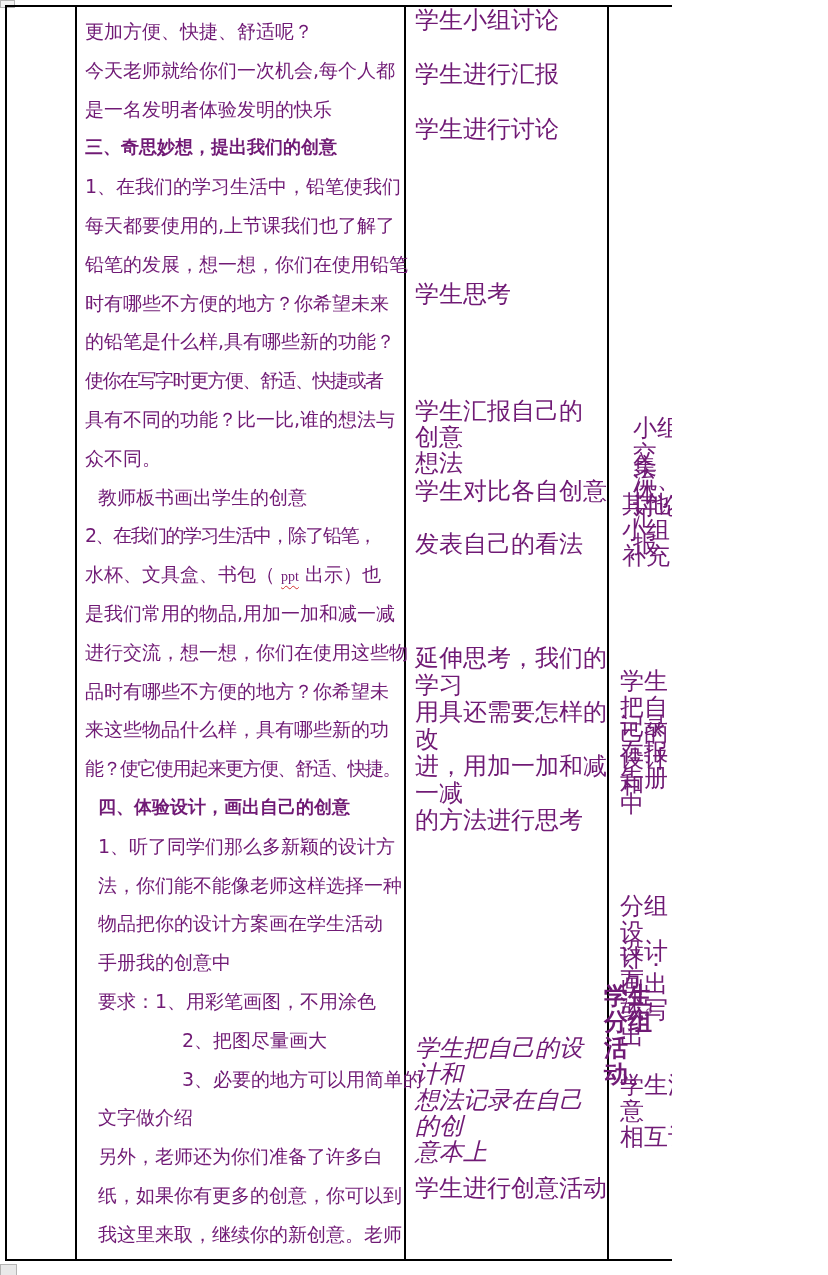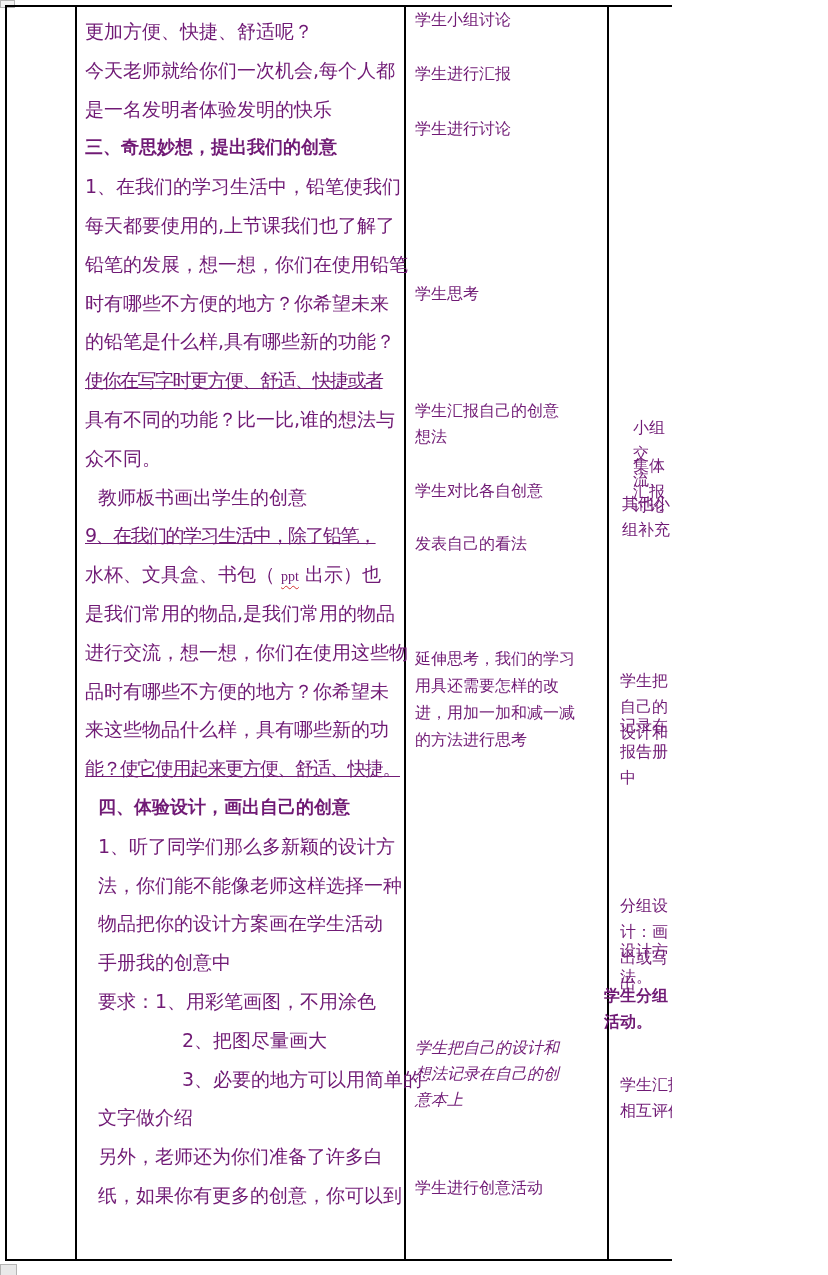--- a/index.html
+++ b/index.html
@@ -14,30 +14,30 @@
   }
   .vline { position:absolute; top:5px; height:1256px; width:2px; background:#000; }
   .v1 { left:75px; } .v2 { left:404px; } .v3 { left:607px; }
 
   
   .col1 { position:absolute; left:85px; top:12px; width:318px; }
   .line { height:38.8px; line-height:38.8px; font-size:19px; white-space:nowrap; }
   .b { font-weight:bold; font-size:18px; }
   .ind { padding-left:13px; }
   .ind2 { padding-left:97px; }
-  .tight { letter-spacing:-1.5px;text-decoration:underline; }
+  .tight { letter-spacing:-1.5px; }
   .sq {
     font-family:"Liberation Serif", serif; font-size:14px;
     text-decoration:underline wavy #d03030; text-decoration-thickness:1px;
     text-underline-offset:4px;
   }
 
   
   .blk {
-    position:absolute; font-size:16px; line-height:26px;
+    position:absolute; font-size:24px; line-height:26px;
     white-space:pre-line;
   }
   .lh27 { line-height:27px; }
 
   
   .handle-top { position:absolute; left:0; top:0; width:13px; height:6px;
     border:1px solid #b5b5b5; background:#f4f4f4; }
   .handle-bottom { position:absolute; left:0; top:1264px; width:15px; height:10px;
     border:1px solid #b5b5b5; background:#e9e9e9; }
   .tick-top-right { position:absolute; left:820px; top:0; width:7px; height:4px;
@@ -64,38 +64,39 @@
     <div class="line b">三、奇思妙想，提出我们的创意</div>
     <div class="line">1、在我们的学习生活中，铅笔使我们</div>
     <div class="line">每天都要使用的,上节课我们也了解了</div>
     <div class="line">铅笔的发展，想一想，你们在使用铅笔</div>
     <div class="line">时有哪些不方便的地方？你希望未来</div>
     <div class="line">的铅笔是什么样,具有哪些新的功能？</div>
     <div class="line tight">使你在写字时更方便、舒适、快捷或者</div>
     <div class="line">具有不同的功能？比一比,谁的想法与</div>
     <div class="line">众不同。</div>
     <div class="line ind">教师板书画出学生的创意</div>
-    <div class="line tight">9、在我们的学习生活中，除了铅笔，</div>
+    <div class="line tight">2、在我们的学习生活中，除了铅笔，</div>
     <div class="line"><span>水杯、文具盒、书包（ </span><span class="sq">ppt</span><span> 出示）也</span></div>
-    <div class="line">是我们常用的物品,是我们常用的物品</div>
+    <div class="line">是我们常用的物品,用加一加和减一减</div>
     <div class="line">进行交流，想一想，你们在使用这些物</div>
     <div class="line">品时有哪些不方便的地方？你希望未</div>
     <div class="line">来这些物品什么样，具有哪些新的功</div>
     <div class="line tight">能？使它使用起来更方便、舒适、快捷。</div>
     <div class="line b ind">四、体验设计，画出自己的创意</div>
     <div class="line ind">1、听了同学们那么多新颖的设计方</div>
     <div class="line ind">法，你们能不能像老师这样选择一种</div>
     <div class="line ind">物品把你的设计方案画在学生活动</div>
     <div class="line ind">手册我的创意中</div>
     <div class="line ind">要求：1、用彩笔画图，不用涂色</div>
     <div class="line ind2">2、把图尽量画大</div>
     <div class="line ind2">3、必要的地方可以用简单的</div>
     <div class="line ind">文字做介绍</div>
     <div class="line ind">另外，老师还为你们准备了许多白</div>
     <div class="line ind">纸，如果你有更多的创意，你可以到</div>
+    <div class="line ind">我这里来取，继续你的新创意。老师</div>
   </div>
 
   <div>
     <div class="blk" style="left:415px; top:7px;">学生小组讨论</div>
     <div class="blk" style="left:415px; top:61px;">学生进行汇报</div>
     <div class="blk" style="left:415px; top:116px;">学生进行讨论</div>
     <div class="blk" style="left:415px; top:281px;">学生思考</div>
     <div class="blk" style="left:415px; top:398px; width:190px;">学生汇报自己的创意
 想法</div>
     <div class="blk" style="left:415px; top:478px;">学生对比各自创意</div>

